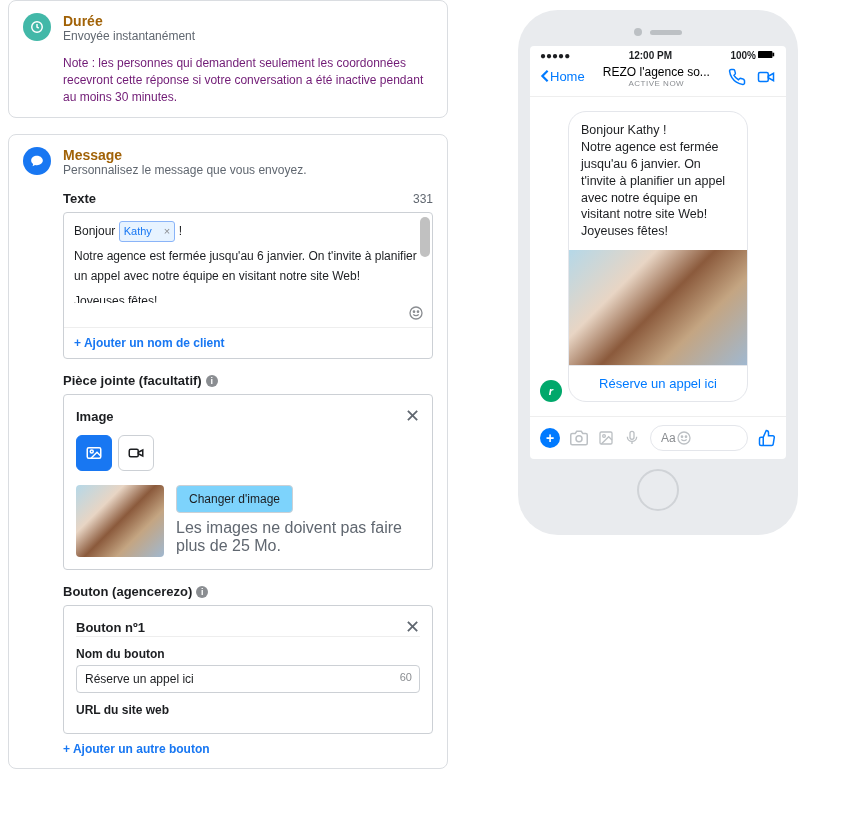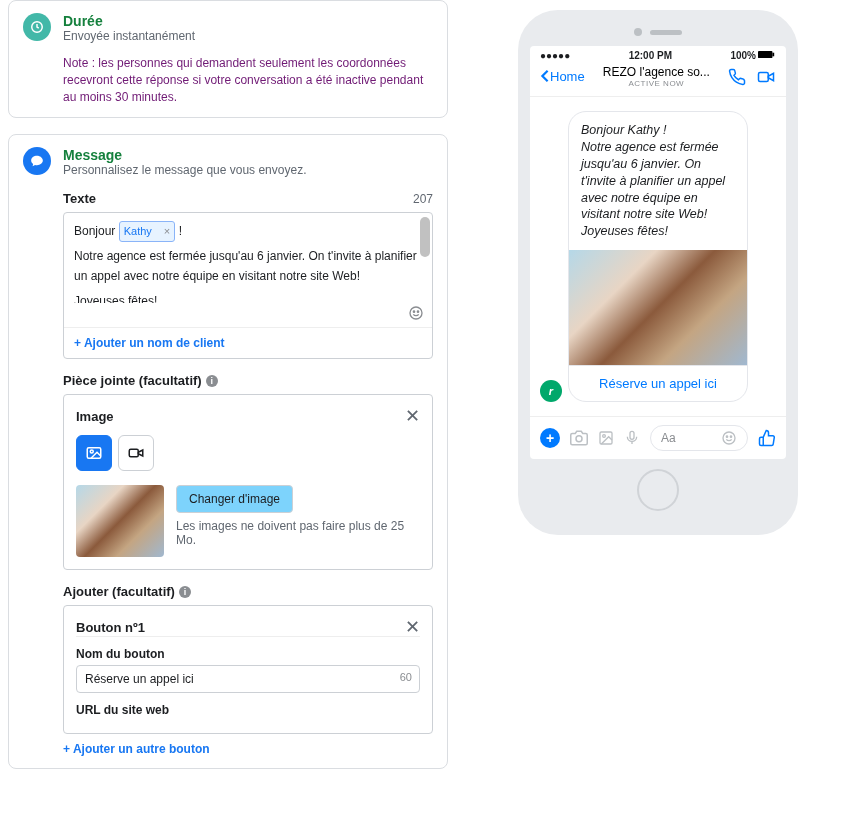--- a/index.html
+++ b/index.html
@@ -6,21 +6,21 @@
 body { font-family: -apple-system, BlinkMacSystemFont, "Segoe UI", Helvetica, Arial, sans-serif; background: #fff; font-size: 13px; color: #1c1e21; width: 859px; }
 .layout { display: flex; gap: 70px; padding: 0 8px; }
 .left { width: 440px; }
 .right { width: 280px; margin-top: 10px; }
 
 .card { border: 1px solid #dadde1; border-radius: 8px; background: #fff; margin-bottom: 16px; padding: 12px 14px; }
 .card-header { display: flex; gap: 12px; }
 .icon-circle { width: 28px; height: 28px; border-radius: 50%; display: flex; align-items: center; justify-content: center; flex-shrink: 0; }
 .teal { background: #42b8a8; color: #fff; }
 .blue { background: #1877f2; color: #fff; }
-.card-title { font-weight: 600; font-size: 14px; color: #15803d; }
+.card-title { font-weight: 600; font-size: 14px; color: #a16207; }
 .card-sub { color: #606770; font-size: 12px; margin-top: 0; }
 .card-note { color: #701a75; font-size: 12px; margin-top: 12px; line-height: 1.4; margin-left: 40px; }
 
 .section-label { font-weight: 600; font-size: 13px; margin: 14px 0 6px; display: flex; align-items: center; gap: 4px; }
 .counter { float: right; font-size: 12px; color: #606770; font-weight: normal; }
 
 .textbox { border: 1px solid #ccd0d5; border-radius: 4px; background: #fff; position: relative; }
 .text-content { padding: 8px 10px; font-size: 12px; color: #1c1e21; line-height: 1.7; height: 90px; overflow-y: scroll; }
 .token { display: inline-flex; align-items: center; border: 1px solid #8ab4f8; background: #e7f3ff; color: #1877f2; border-radius: 3px; padding: 0 4px; font-size: 11px; gap: 12px; }
 .token-x { color: #8a8d91; cursor: pointer; }
@@ -36,21 +36,21 @@
 .close-x { color: #606770; font-size: 18px; cursor: pointer; line-height: 1; }
 
 .toggle-btns { display: flex; gap: 6px; margin-bottom: 14px; }
 .toggle-btn { width: 36px; height: 36px; border-radius: 6px; border: 1px solid #ccd0d5; display: flex; align-items: center; justify-content: center; cursor: pointer; background: #fff; }
 .toggle-btn.active { background: #1877f2; border-color: #1877f2; color: #fff; }
 
 .img-row { display: flex; gap: 12px; align-items: flex-start; }
 .thumb { width: 88px; height: 72px; border-radius: 4px; overflow: hidden; flex-shrink: 0; }
 .thumb-inner { width: 100%; height: 100%; background: linear-gradient(135deg, #b5d8e8 0%, #e8d5c4 30%, #8b5a3c 50%, #c4a582 70%, #a0b8d0 100%); position: relative; }
 .btn-secondary { border: 1px solid #ccd0d5; background: #7dd3fc; border-radius: 4px; padding: 6px 12px; font-size: 12px; cursor: pointer; color: #1c1e21; }
-.hint { color: #606770; font-size: 12px; margin-top: 6px; }
+.hint { color: #606770; font-size: 16px; margin-top: 6px; }
 
 .field-label { font-size: 12px; font-weight: 600; margin: 10px 0 4px; }
 .input-wrap { position: relative; }
 .text-input { width: 100%; border: 1px solid #ccd0d5; border-radius: 4px; padding: 6px 8px; font-size: 12px; color: #1c1e21; }
 .input-counter { position: absolute; right: 8px; top: 6px; font-size: 11px; color: #8a8d91; }
 
 .info-icon { display: inline-flex; width: 12px; height: 12px; border-radius: 50%; background: #8a8d91; color: #fff; font-size: 9px; align-items: center; justify-content: center; }
 
 
 .phone { background: #e9ebee; border-radius: 40px; padding: 18px 12px 24px; display: flex; flex-direction: column; align-items: center; }
@@ -71,21 +71,21 @@
 .avatar { width: 22px; height: 22px; border-radius: 50%; background: #00a86b; display: flex; align-items: center; justify-content: center; color: #fff; font-size: 11px; font-style: italic; font-weight: bold; flex-shrink: 0; }
 .bubble { border: 1px solid #e4e6eb; border-radius: 18px; overflow: hidden; max-width: 180px; }
 .bubble-text { padding: 10px 12px; font-size: 12.5px; line-height: 1.35; color: #1c1e21; }
 .bubble-img { height: 115px; }
 .bubble-img .thumb-inner { border-radius: 0; }
 .bubble-btn { border-top: 1px solid #e4e6eb; padding: 10px; text-align: center; color: #007aff; font-size: 13px; cursor: pointer; }
 
 .composer { display: flex; align-items: center; gap: 10px; padding: 8px 10px; border-top: 1px solid #eee; }
 .comp-icon { color: #bcc0c4; font-size: 16px; }
 .comp-plus { width: 20px; height: 20px; border-radius: 50%; background: #007aff; color: #fff; display: flex; align-items: center; justify-content: center; font-size: 14px; font-weight: bold; }
-.comp-input { flex: 1; border: 1px solid #e4e6eb; border-radius: 16px; padding: 4px 10px; font-size: 12px; color: #8a8d91; display: flex; align-items: center; justify-content: space-between; }
+.comp-input { flex: 1; border: 1px solid #e4e6eb; border-radius: 16px; padding: 4px 10px; font-size: 12px; color: #8a8d91; display: flex; align-items: center; }
 .like-icon { color: #007aff; }
 .home-btn { width: 42px; height: 42px; border-radius: 50%; border: 2px solid #d0d3d7; margin-top: 10px; }
 
 svg { display: block; }
 </style>
 </head>
 <body>
 
 <div class="layout">
   <div class="left">
@@ -115,21 +115,21 @@
         </div>
         <div>
           <div class="card-title">Message</div>
           <div class="card-sub">Personnalisez le message que vous envoyez.</div>
         </div>
       </div>
 
       <div style="margin-left:40px;">
         <div class="section-label">
           <span>Texte</span>
-          <span class="counter" style="margin-left:auto;">207</span>
+          <span class="counter" style="margin-left:auto;">331</span>
         </div>
 
         <div class="textbox">
           <div class="text-content">
             <span>Bonjour</span>
             <span class="token">
               <span>Kathy</span>
               <span class="token-x">×</span>
             </span>
             <span>!</span>
@@ -181,21 +181,21 @@
                 <div class="thumb-inner"></div>
               </div>
             <div>
               <button class="btn-secondary">Changer d'image</button>
               <div class="hint">Les images ne doivent pas faire plus de 25 Mo.</div>
             </div>
           </div>
         </div>
 
         <div class="section-label">
-          <span>Ajouter (facultatif)</span>
+          <span>Bouton (agencerezo)</span>
           <span class="info-icon">i</span>
         </div>
         <div class="subcard">
           <div class="subcard-head" style="border-bottom:1px solid #eee; margin-bottom:10px;">
             <div class="subcard-title">Bouton nº1</div>
             <div class="close-x">✕</div>
           </div>
           <div class="field-label">Nom du bouton</div>
           <div class="input-wrap">
             <input class="text-input" value="Réserve un appel ici" style="">
@@ -251,21 +251,21 @@
                 </svg>
             </span>
           </div>
         </div>
         <div class="chat-area">
           <div class="bubble-wrap">
             <div class="avatar">
                 <span>r</span>
               </div>
             <div class="bubble">
-              <div class="bubble-text" style="white-space:pre-line;font-style:italic;">Bonjour Kathy !
+              <div class="bubble-text" style="white-space:pre-line;">Bonjour Kathy !
 Notre agence est fermée jusqu'au 6 janvier. On t'invite à planifier un appel avec notre équipe en visitant notre site Web!
 Joyeuses fêtes!</div>
               <div class="bubble-img">
                   <div class="thumb-inner"></div>
                 </div>
               <div class="bubble-btn">Réserve un appel ici</div>
             </div>
           </div>
         </div>
         <div class="composer">

